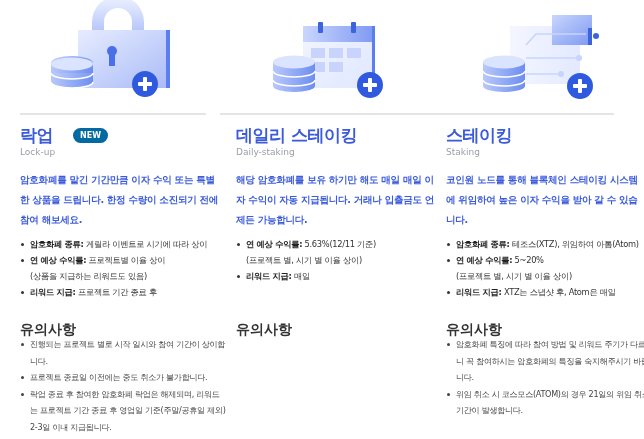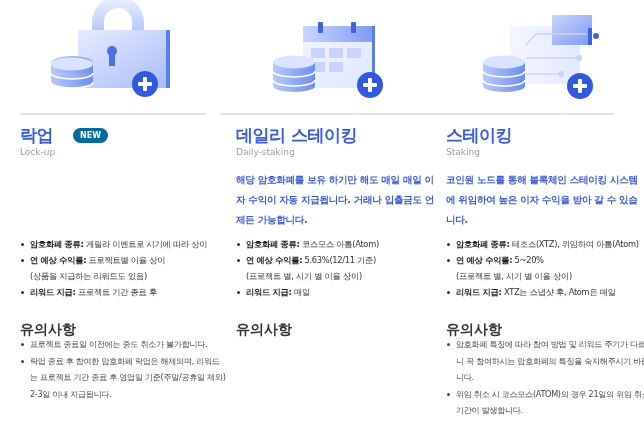--- a/index.html
+++ b/index.html
@@ -71,28 +71,30 @@
       <circle cx="125" cy="84" r="13" fill="#2f5ae0"></circle>
       <rect x="123" y="77" width="4" height="14" rx="1" fill="#fff"></rect>
       <rect x="118" y="82" width="14" height="4" rx="1" fill="#fff"></rect>
     </svg>
     <div class="divider"></div>
     <div class="title-row">
       <span class="title">락업</span>
       <span class="badge">NEW</span>
     </div>
     <div class="subtitle">Lock-up</div>
+    <div class="desc">암호화폐를 맡긴 기간만큼 이자 수익 또는 특별한 상품을 드립니다. 한정 수량이 소진되기 전에 참여 해보세요.</div>
     <ul class="specs">
       <li><b>암호화폐 종류:</b><span> 게릴라 이벤트로 시기에 따라 상이</span></li>
       <li><b>연 예상 수익률:</b><span> 프로젝트별 이율 상이</span></li>
       <li class="cont"><span>(상품을 지급하는 리워드도 있음)</span></li>
       <li><b>리워드 지급:</b><span> 프로젝트 기간 종료 후</span></li>
     </ul>
     <div class="notes-h">유의사항</div>
     <ul class="notes">
+      <li>진행되는 프로젝트 별로 시작 일시와 참여 기간이 상이합니다.</li>
       <li>프로젝트 종료일 이전에는 중도 취소가 불가합니다.</li>
       <li>락업 종료 후 참여한 암호화폐 락업은 해제되며, 리워드는 프로젝트 기간 종료 후 영업일 기준(주말/공휴일 제외) 2-3일 이내 지급됩니다.</li>
     </ul>
   </div>
 
   <div class="col c2">
     <svg class="illus" viewBox="-16 0 190 105" style="left:-16px">
       <defs>
         <linearGradient id="cal2" x1="0" y1="0" x2="1" y2="1">
           <stop offset="0" stop-color="#f2f5ff"></stop>
@@ -130,21 +132,20 @@
       <rect x="132" y="78" width="4" height="14" rx="1" fill="#fff"></rect>
       <rect x="127" y="83" width="14" height="4" rx="1" fill="#fff"></rect>
     </svg>
     <div class="divider"></div>
     <div class="title-row">
       <span class="title">데일리 스테이킹</span>
     </div>
     <div class="subtitle">Daily-staking</div>
     <div class="desc">해당 암호화폐를 보유 하기만 해도 매일 매일 이자 수익이 자동 지급됩니다. 거래나 입출금도 언제든 가능합니다.</div>
     <ul class="specs">
-      <li><b>암호화폐 종류:</b><span> 코스모스 아톰(Atom)</span></li>
       <li><b>연 예상 수익률:</b><span> 5.63%(12/11 기준)</span></li>
       <li class="cont"><span>(프로젝트 별, 시기 별 이율 상이)</span></li>
       <li><b>리워드 지급:</b><span> 매일</span></li>
     </ul>
     <div class="notes-h">유의사항</div>
   </div>
 
   <div class="col c3">
     <svg class="illus" viewBox="-16 0 190 105" style="left:-16px">
       <defs>

